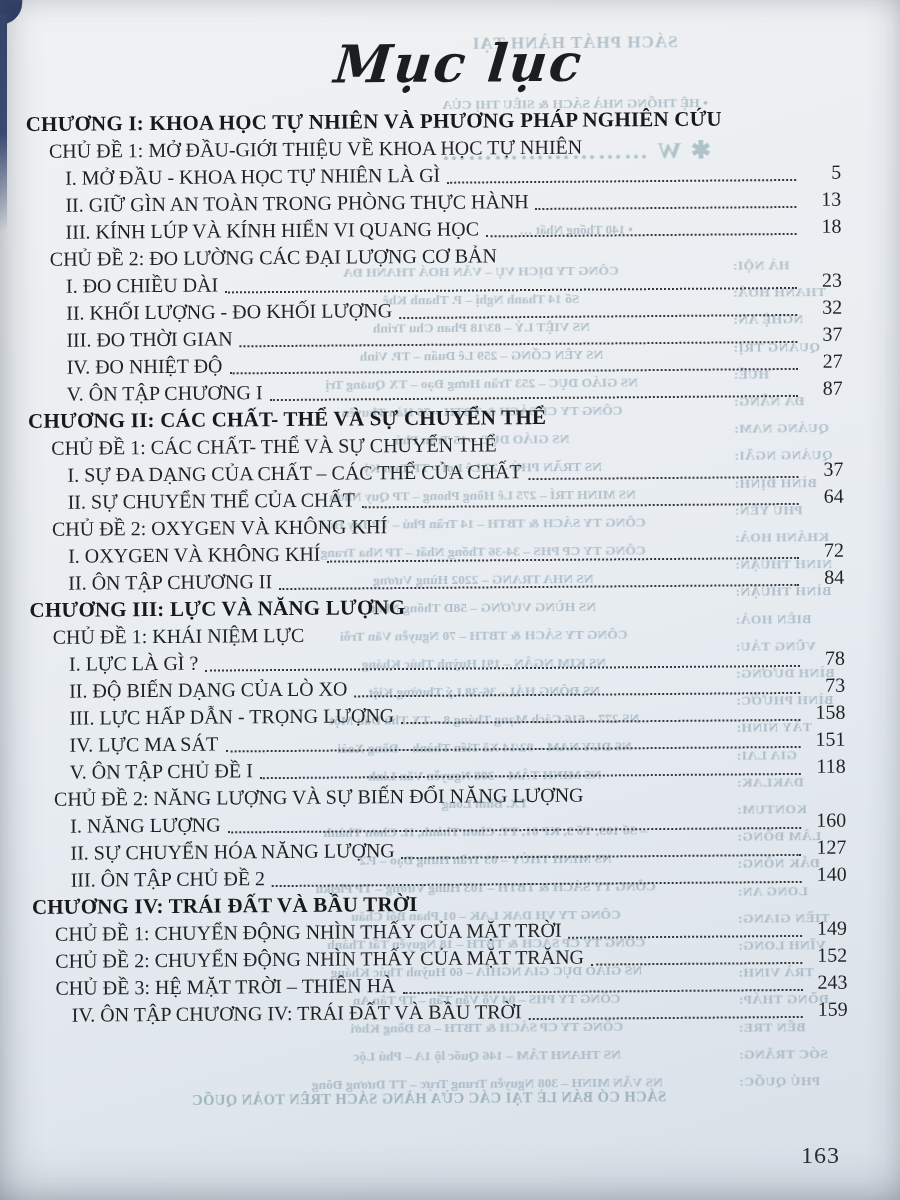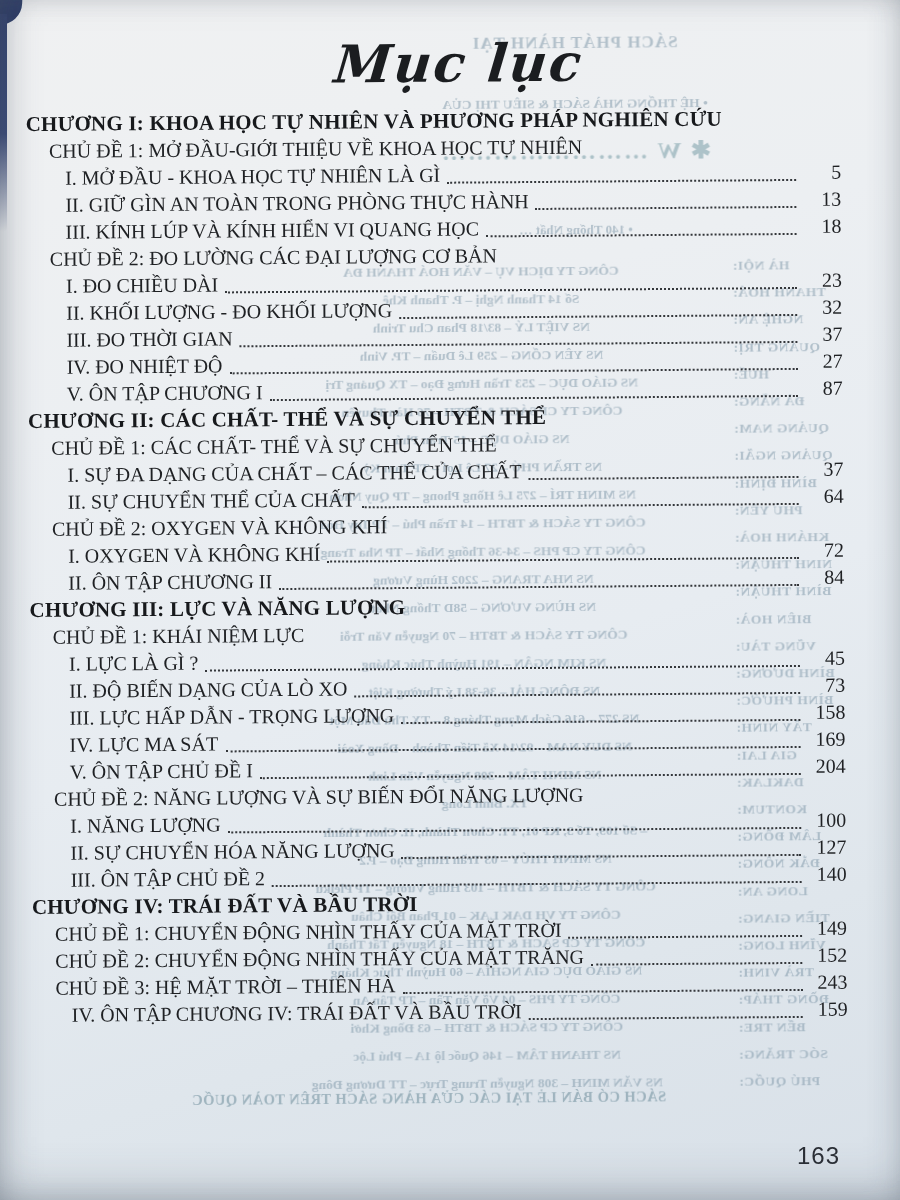--- a/index.html
+++ b/index.html
@@ -50,21 +50,21 @@
   .row.topic{padding-left:23px;}
   .row.item{padding-left:39px;}
   .leader{
     flex:1 1 auto;align-self:flex-end;height:0;
     border-bottom:2px dotted #34373b;
     margin:0 3px 5px 7px;min-width:20px;
   }
   .page-ref{flex:0 0 42px;text-align:right;font-size:20px;}
   .folio{
     position:absolute;right:60px;top:1142px;
-    font-family:Liberation Sans, sans-serif;
+    font-family:Liberation Serif, serif;
     font-size:24px;letter-spacing:1px;color:#2b2f36;
   }
   
   .corner{
     position:absolute;left:-5px;top:-9px;width:27px;height:34px;
     background:#2e3d68;border-bottom-right-radius:22px;transform:rotate(2deg);
   }
   .edge{
     position:absolute;left:-2px;top:14px;width:9px;height:218px;
     background:linear-gradient(to bottom,#33426f 0%,#3b4b7a 55%,rgba(59,75,122,0) 100%);
@@ -234,49 +234,49 @@
         </div>
         <div class="row chapter">
           <span class="label">CHƯƠNG III: LỰC VÀ NĂNG LƯỢNG</span>
         </div>
         <div class="row topic">
           <span class="label">CHỦ ĐỀ 1: KHÁI NIỆM LỰC</span>
         </div>
         <div class="row item">
           <span class="label">I. LỰC LÀ GÌ ?</span>
           <span class="leader"></span>
-          <span class="page-ref">45</span>
+          <span class="page-ref">78</span>
         </div>
         <div class="row item">
           <span class="label">II. ĐỘ BIẾN DẠNG CỦA LÒ XO</span>
           <span class="leader"></span>
           <span class="page-ref">73</span>
         </div>
         <div class="row item">
           <span class="label">III. LỰC HẤP DẪN - TRỌNG LƯỢNG</span>
           <span class="leader"></span>
           <span class="page-ref">158</span>
         </div>
         <div class="row item">
           <span class="label">IV. LỰC MA SÁT</span>
           <span class="leader"></span>
-          <span class="page-ref">169</span>
+          <span class="page-ref">151</span>
         </div>
         <div class="row item">
           <span class="label">V. ÔN TẬP CHỦ ĐỀ I</span>
           <span class="leader"></span>
-          <span class="page-ref">204</span>
+          <span class="page-ref">118</span>
         </div>
         <div class="row topic">
           <span class="label">CHỦ ĐỀ 2: NĂNG LƯỢNG VÀ SỰ BIẾN ĐỔI NĂNG LƯỢNG</span>
         </div>
         <div class="row item">
           <span class="label">I. NĂNG LƯỢNG</span>
           <span class="leader"></span>
-          <span class="page-ref">100</span>
+          <span class="page-ref">160</span>
         </div>
         <div class="row item">
           <span class="label">II. SỰ CHUYỂN HÓA NĂNG LƯỢNG</span>
           <span class="leader"></span>
           <span class="page-ref">127</span>
         </div>
         <div class="row item">
           <span class="label">III. ÔN TẬP CHỦ ĐỀ 2</span>
           <span class="leader"></span>
           <span class="page-ref">140</span>

